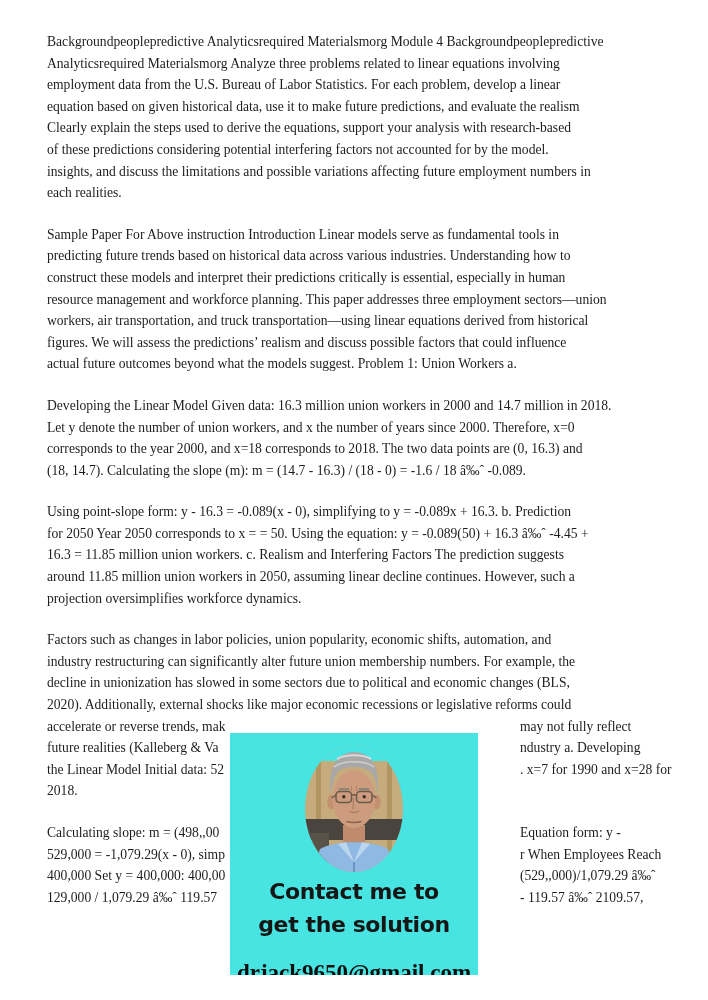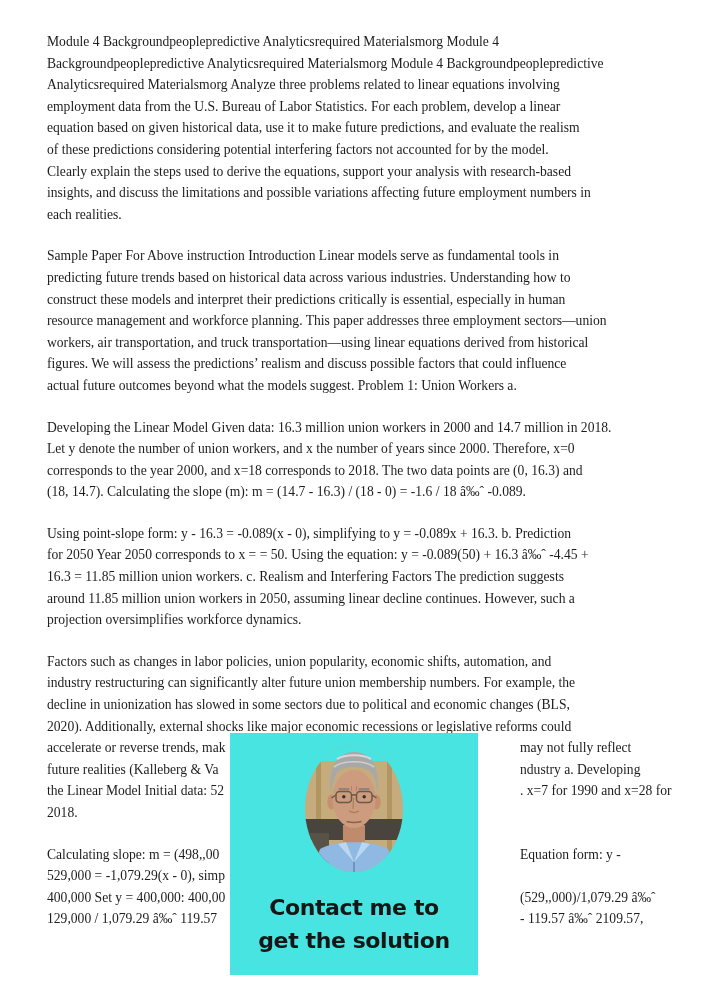--- a/index.html
+++ b/index.html
@@ -41,21 +41,21 @@
     left: 230px; top: 733px;
     width: 248px; height: 242px;
     text-align: center;
     overflow: hidden;
   }
   .portrait {
     display: block;
     margin: 12px auto 0 auto;
   }
   .contact-heading {
-    margin-top: 19px;
+    margin-top: 3px;
     font-family: "DejaVu Sans", "Liberation Sans", sans-serif;
     font-weight: 700;
     font-size: 22px;
     line-height: 33px;
     letter-spacing: -0.4px;
   }
   .contact-email {
     margin-top: 16px;
     font-family: "Liberation Serif", "DejaVu Serif", serif;
     font-weight: 700;
@@ -64,27 +64,26 @@
     cursor: pointer;
   }
 </style>
 </head>
 <body>
 
 <div class="page">
 
   <div class="content" id="document-text" style="color: rgb(28, 28, 28);">
       <div class="para">
-        <div class="line">Module 4 Backgroundpeoplepredictive Analyticsrequired Materialsmorg Module 4</div>
         <div class="line">Backgroundpeoplepredictive Analyticsrequired Materialsmorg Module 4 Backgroundpeoplepredictive</div>
         <div class="line">Analyticsrequired Materialsmorg Analyze three problems related to linear equations involving</div>
         <div class="line">employment data from the U.S. Bureau of Labor Statistics. For each problem, develop a linear</div>
         <div class="line">equation based on given historical data, use it to make future predictions, and evaluate the realism</div>
+        <div class="line">Clearly explain the steps used to derive the equations, support your analysis with research-based</div>
         <div class="line">of these predictions considering potential interfering factors not accounted for by the model.</div>
-        <div class="line">Clearly explain the steps used to derive the equations, support your analysis with research-based</div>
         <div class="line">insights, and discuss the limitations and possible variations affecting future employment numbers in</div>
         <div class="line">each realities.</div>
       </div>
       <div class="para">
         <div class="line">Sample Paper For Above instruction Introduction Linear models serve as fundamental tools in</div>
         <div class="line">predicting future trends based on historical data across various industries. Understanding how to</div>
         <div class="line">construct these models and interpret their predictions critically is essential, especially in human</div>
         <div class="line">resource management and workforce planning. This paper addresses three employment sectors—union</div>
         <div class="line">workers, air transportation, and truck transportation—using linear equations derived from historical</div>
         <div class="line">figures. We will assess the predictions’ realism and discuss possible factors that could influence</div>
@@ -108,21 +107,21 @@
         <div class="line">industry restructuring can significantly alter future union membership numbers. For example, the</div>
         <div class="line">decline in unionization has slowed in some sectors due to political and economic changes (BLS,</div>
         <div class="line">2020). Additionally, external shocks like major economic recessions or legislative reforms could</div>
         <div class="line"><span>accelerate or reverse trends, mak</span><span class="frag-right">may not fully reflect</span></div>
         <div class="line"><span>future realities (Kalleberg &amp; Va</span><span class="frag-right">ndustry a. Developing</span></div>
         <div class="line"><span>the Linear Model Initial data: 52</span><span class="frag-right">. x=7 for 1990 and x=28 for</span></div>
         <div class="line">2018.</div>
       </div>
       <div class="para">
         <div class="line"><span>Calculating slope: m = (498,,00</span><span class="frag-right">Equation form: y -</span></div>
-        <div class="line"><span>529,000 = -1,079.29(x - 0), simp</span></div>
+        <div class="line"><span>529,000 = -1,079.29(x - 0), simp</span><span class="frag-right">r When Employees Reach</span></div>
         <div class="line"><span>400,000 Set y = 400,000: 400,00</span><span class="frag-right">(529,,000)/1,079.29 â‰ˆ</span></div>
         <div class="line"><span>129,000 / 1,079.29 â‰ˆ 119.57</span><span class="frag-right">- 119.57 â‰ˆ 2109.57,</span></div>
       </div>
     </div>
 
   <div class="overlay" id="contact-overlay" style="background: rgb(71, 228, 225);">
     <svg class="portrait" width="98" height="127" viewBox="0 0 98 127" xmlns="http://www.w3.org/2000/svg">
       <defs>
         <clipPath id="ovalClip">
             <ellipse cx="49" cy="63.5" rx="49" ry="63.5"></ellipse>

